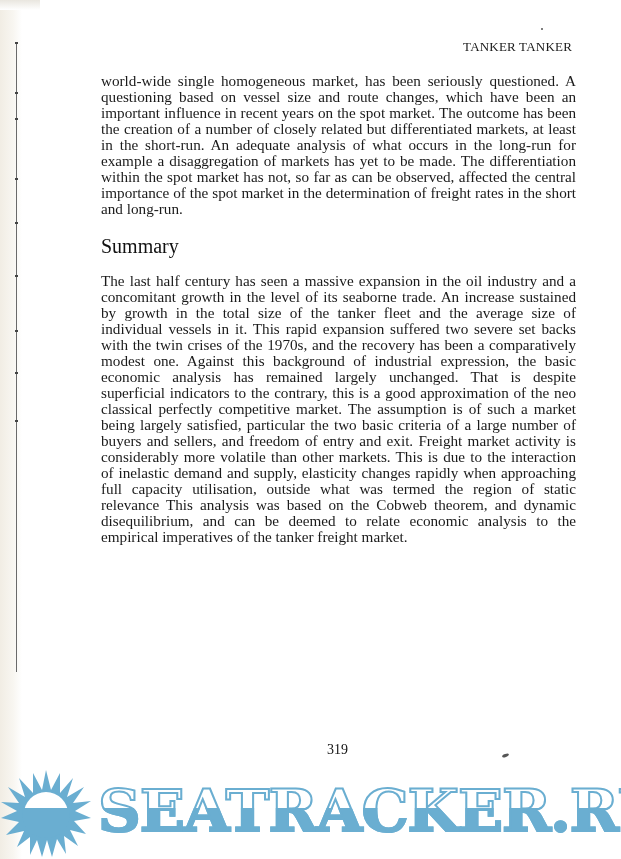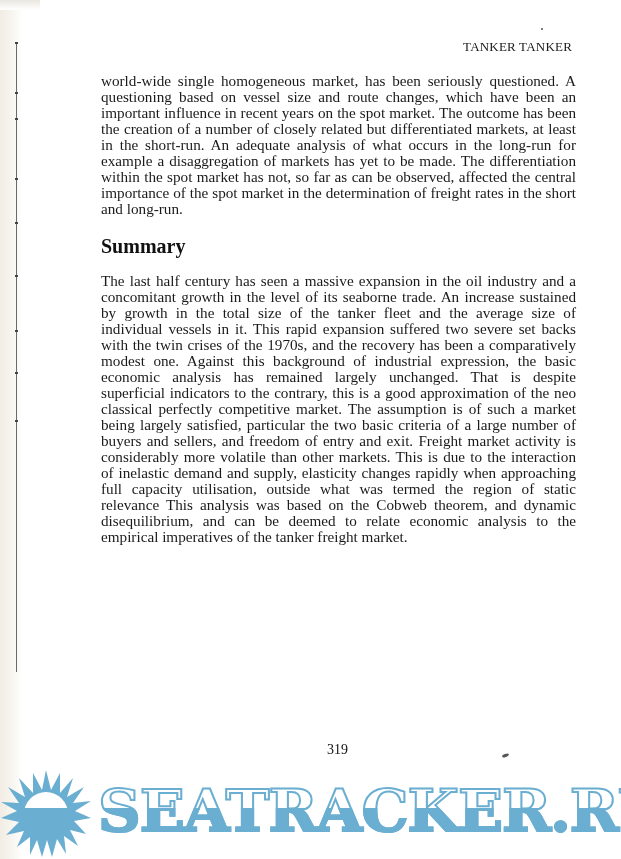--- a/index.html
+++ b/index.html
@@ -64,21 +64,21 @@
     .para {
       margin: 0;
       font-size: 15.2px;
       line-height: 16px;
       text-align: justify;
       text-align-last: left;
     }
     .heading {
       margin: 17px 0 15px 0;
       font-size: 20px;
-      font-weight: bold;
+      font-weight: normal;
       line-height: 24px;
       color: #111;
     }
     .page-number {
       position: absolute;
       left: 327px;
       top: 742px;
       font-size: 14px;
       color: #111;
       z-index: 3;

